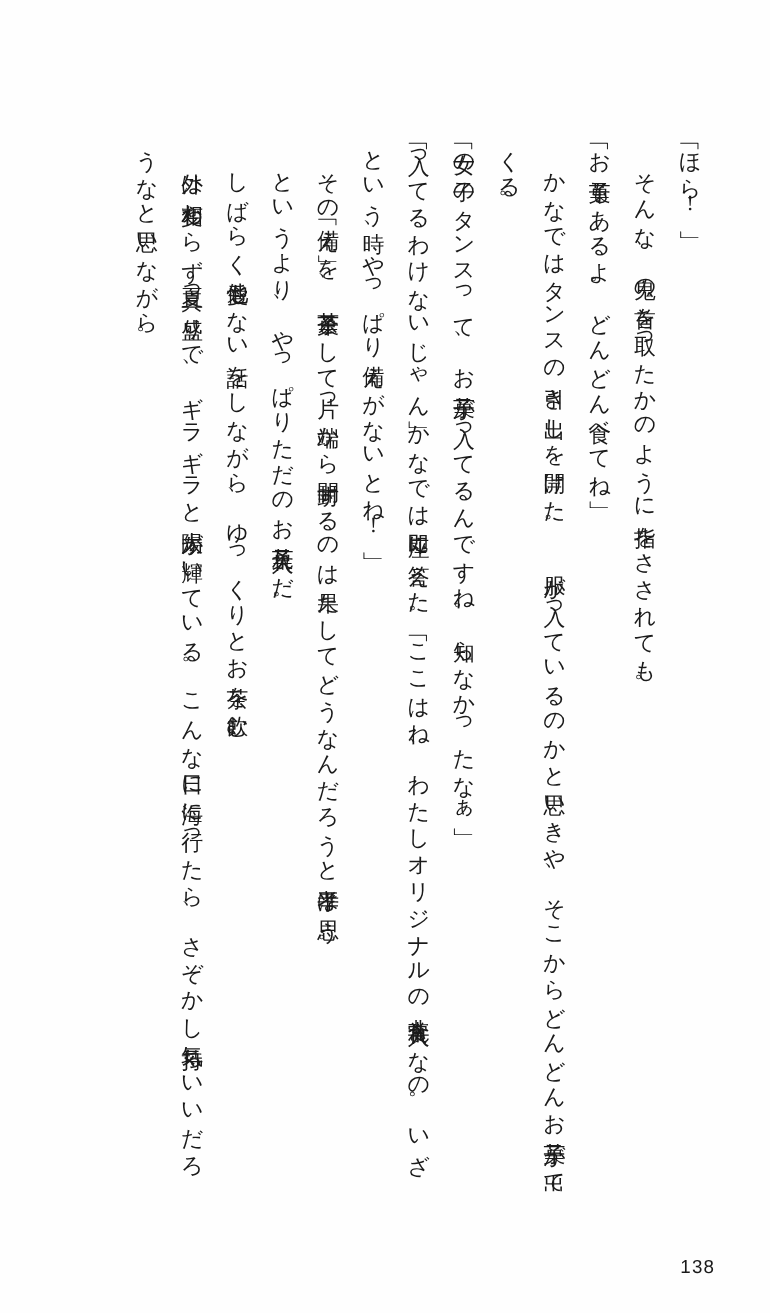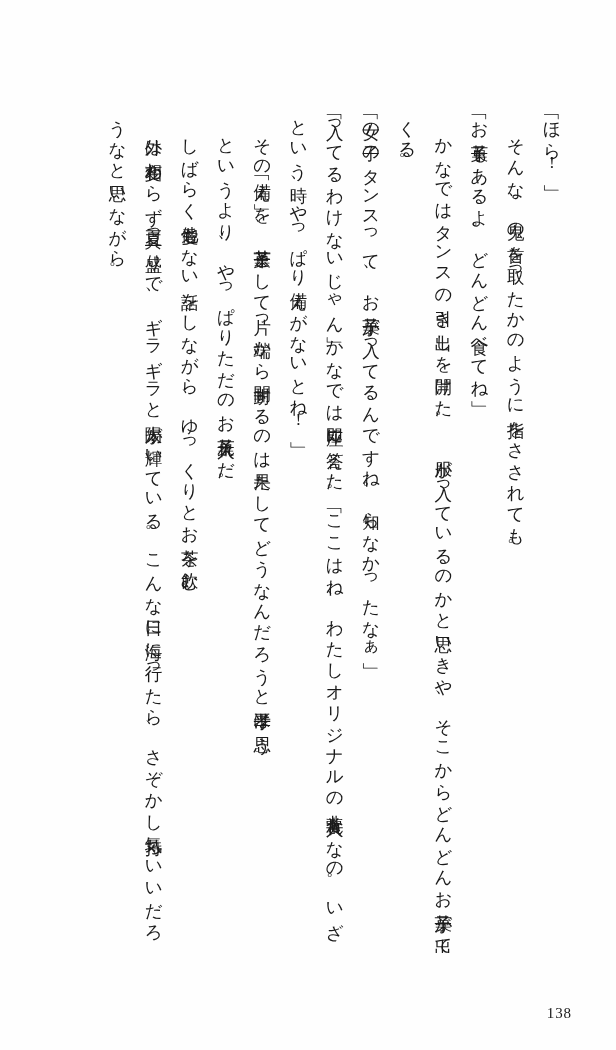--- a/index.html
+++ b/index.html
@@ -55,21 +55,21 @@
   .indent {
     text-indent: 1em;
   }
 
   #page-number {
     position: absolute;
     right: 44px;
     bottom: 28px;
     font-size: 15px;
     letter-spacing: 0.06em;
-    font-family: Liberation Serif, serif;
+    font-family: Liberation Sans, sans-serif;
     color: #1a1a1a;
   }
 </style>
 </head>
 <body>
 
 <div id="page">
 
   <div id="text-block">
       <p>「ほら!」</p>

